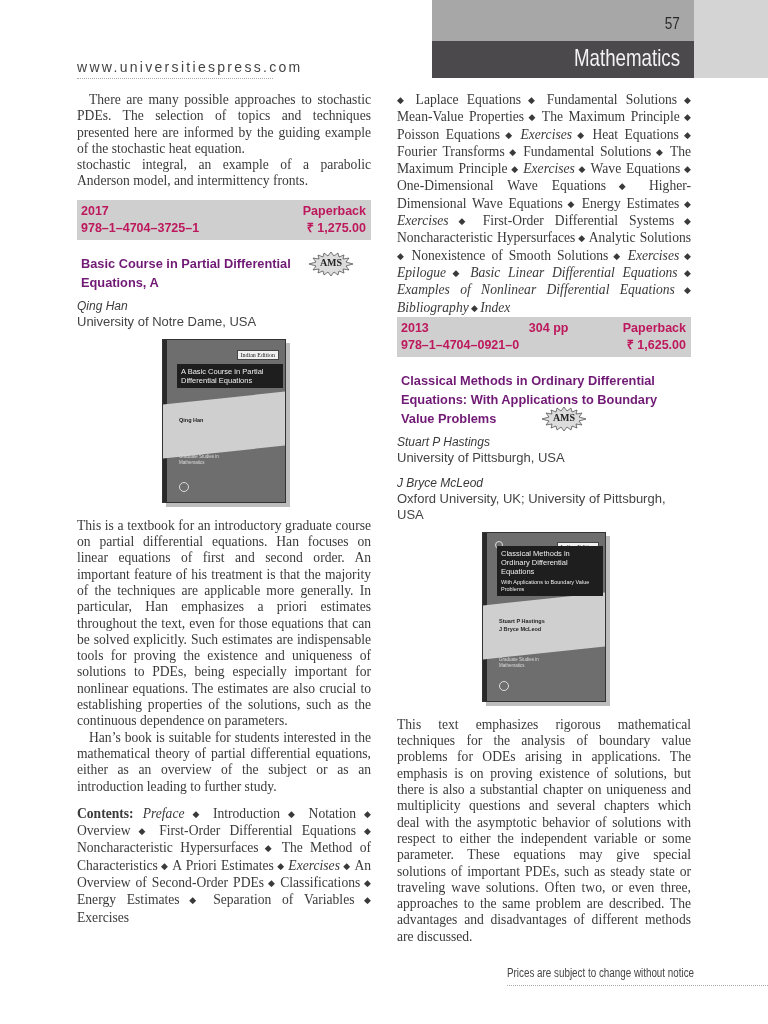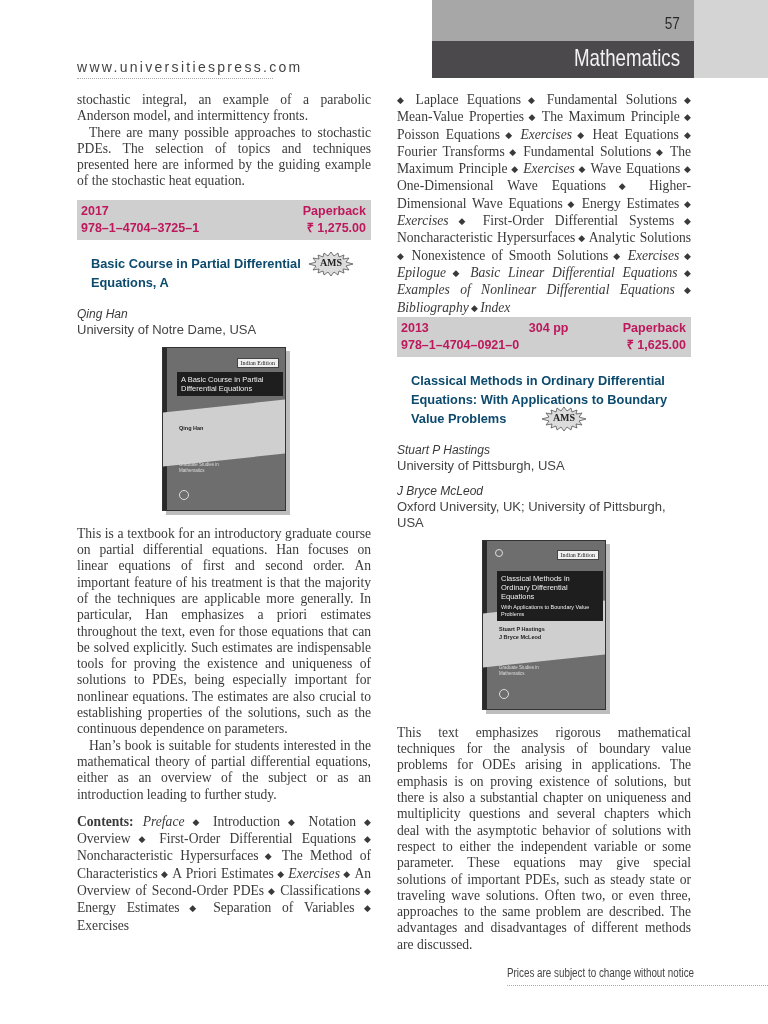--- a/index.html
+++ b/index.html
@@ -19,21 +19,21 @@
   .col-left { left: 77px; }
   .col-right { left: 397px; }
 
   .p { font-size: 13.6px; line-height: 16.3px; text-align: justify; margin: 0; }
   .indent { text-indent: 12px; }
 
   .info-box { background: #cfcfcf; padding: 3px 5px 3px 4px; font-family: "Liberation Sans", sans-serif; font-size: 12.5px; font-weight: bold; color: #be185d; line-height: 17px; }
   .info-row { display: flex; justify-content: space-between; }
   .info-row .mid { flex: 1; padding-left: 100px; }
 
-  .book-title { font-family: "Liberation Sans", sans-serif; font-weight: bold; font-size: 12.8px; color: #0c4a6e; line-height: 19px; margin: 14px; }
+  .book-title { font-family: "Liberation Sans", sans-serif; font-weight: bold; font-size: 12.8px; color: #701a75; line-height: 19px; margin: 4px; }
   .author { font-family: "Liberation Sans", sans-serif; font-style: italic; font-size: 12px; color: #3a3a3a; margin: 0; line-height: 16px; }
   .affil  { font-family: "Liberation Sans", sans-serif; font-size: 13px; color: #444; margin: 0; line-height: 16px; }
 
   .ams { display: inline-block; position: relative; width: 44px; height: 24px; vertical-align: middle; }
   .ams svg { position: absolute; left: 0; top: 0; }
   .ams span { position: absolute; left: 0; right: 0; top: 5px; text-align: center; font-family: Liberation Serif, serif; font-size: 10px; font-weight: bold; color: #222; }
 
   .cover { position: relative; width: 122px; height: 162px; background: #6e6e6e; border: 1px solid #333; box-shadow: 4px 4px 0 #bdbdbd; margin: 0 auto; overflow: hidden; }
   .cover .band { position: absolute; left: 0; width: 100%; background: #cfcfcf; }
   .cover .title-box { position: absolute; left: 14px; width: 98px; background: #1e1e1e; color: #eee; font-family: "Liberation Sans", sans-serif; font-size: 7.5px; line-height: 9px; padding: 3px 4px; }
@@ -54,22 +54,22 @@
 <body>
 
 <div class="tab-light"></div>
 <div class="tab-dark"></div>
 <div class="side-band"></div>
 <div class="page-num">57</div>
 <div class="section-title">Mathematics</div>
 <div class="site-url">www.universitiespress.com</div>
 
 <div class="col col-left">
+  <p class="p indent">There are many possible approaches to stochastic PDEs. The selection of topics and techniques presented here are informed by the guiding example of the stochastic heat equation.</p>
   <p class="p">stochastic integral, an example of a parabolic Anderson model, and intermittency fronts.</p>
-  <p class="p indent">There are many possible approaches to stochastic PDEs. The selection of topics and techniques presented here are informed by the guiding example of the stochastic heat equation.</p>
 
   <div class="info-box" style="margin-top:10px;">
     <div class="info-row">
       <span>2017</span>
       <span>Paperback</span>
     </div>
     <div class="info-row">
       <span>978–1–4704–3725–1</span>
       <span>₹ 1,275.00</span>
     </div>
@@ -146,21 +146,21 @@
     <p class="author" style="margin-top:9px;">J Bryce McLeod</p>
     <p class="affil">Oxford University, UK; University of Pittsburgh, USA</p>
   </div>
 
   <div style="margin-top:9px;">
     <div class="cover" style="height:168px;">
       <div class="spine"></div>
       <div class="band" style="top:66px; height:54px; transform:skewY(-6deg);"></div>
       <div class="logo" style="top:8px; left:12px; width:6px; height:6px;"></div>
       <div class="edition" style="top:9px;">Indian Edition</div>
-      <div class="title-box" style="top:30px;">
+      <div class="title-box" style="top:13px;">
         <div>Classical Methods in Ordinary Differential Equations</div>
         <div style="font-size:5.5px; line-height:7px; margin-top:3px;">With Applications to Boundary Value Problems</div>
       </div>
       <div class="cauth" style="top:84px;">Stuart P Hastings</div>
       <div class="cauth" style="top:92px;">J Bryce McLeod</div>
       <div class="series" style="top:124px; width:40px;">Graduate Studies in Mathematics</div>
       <div class="logo" style="top:148px;"></div>
     </div>
   </div>
 

